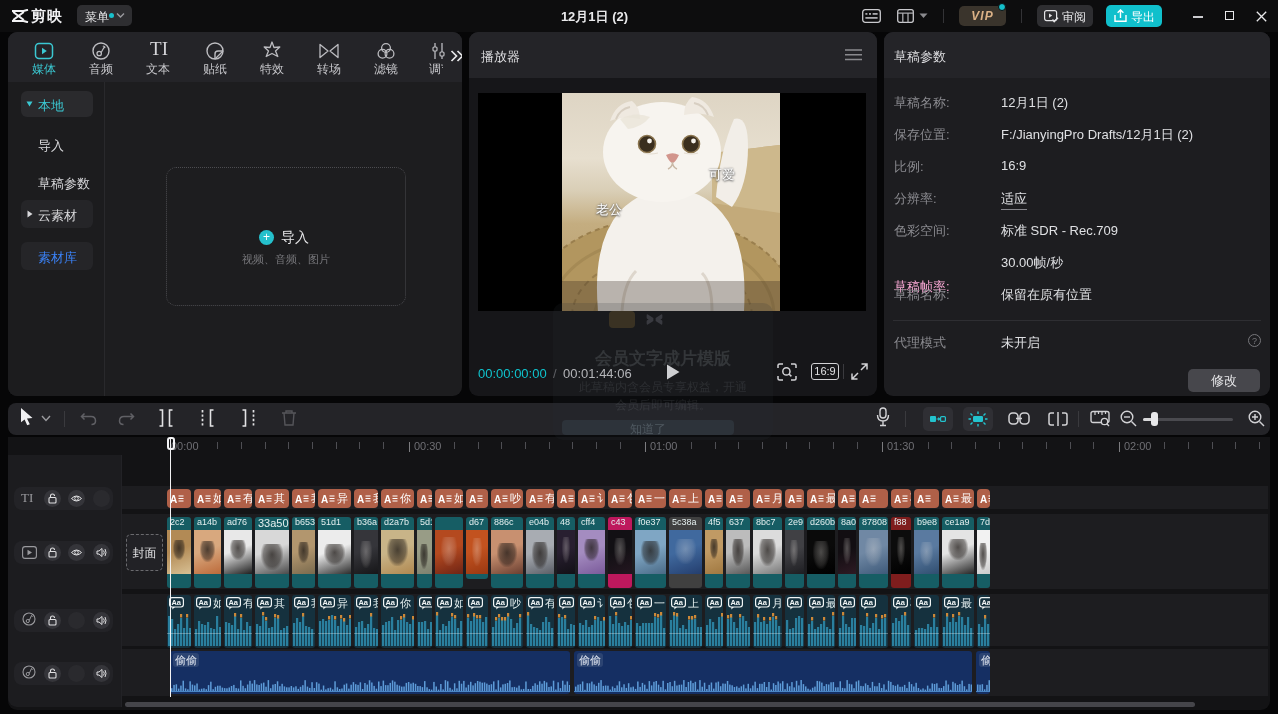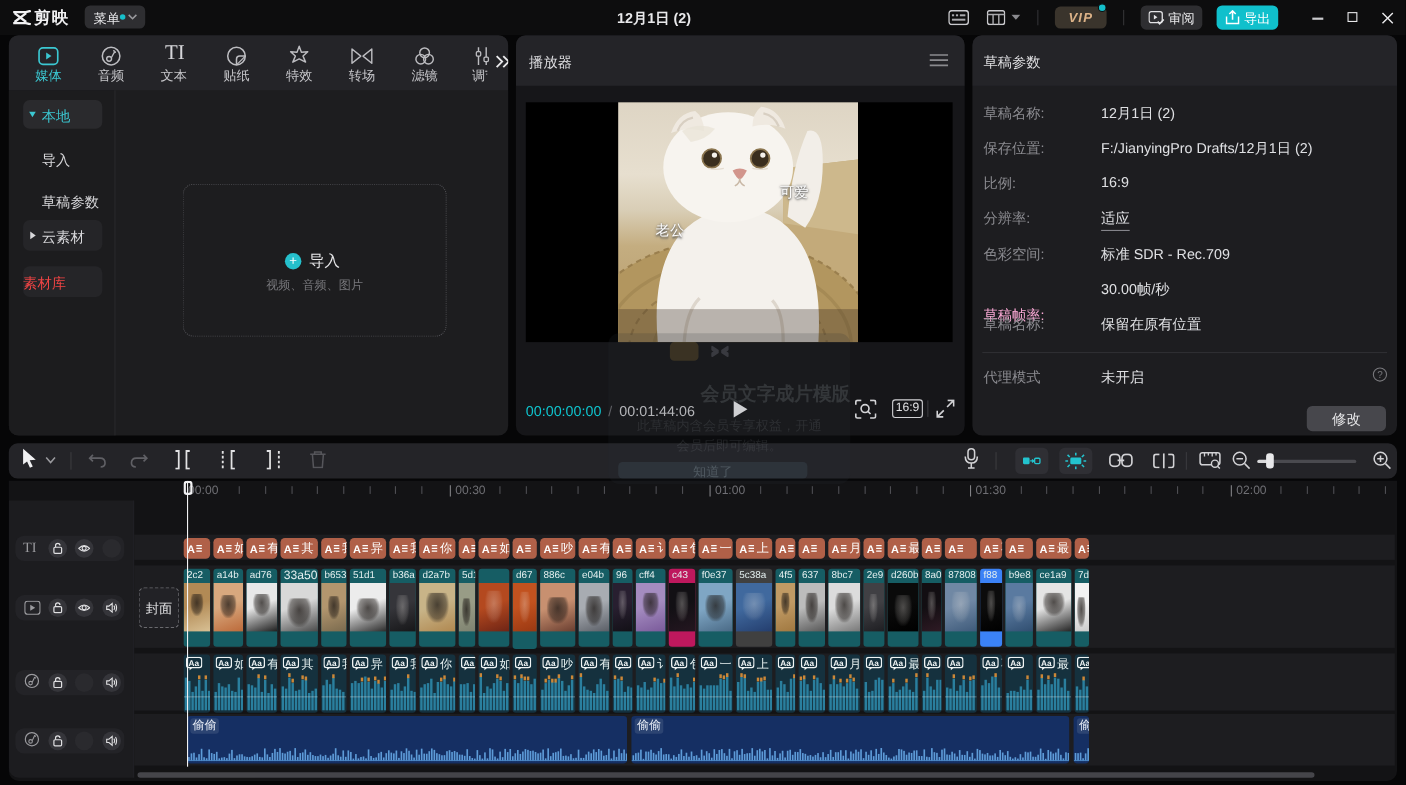--- a/index.html
+++ b/index.html
@@ -115,21 +115,21 @@
     </svg>
 <div class="abs" style="left:30px;top:65px;font-size:13px;color:#3bc8d2;">本地</div>
 <div class="abs" style="left:30px;top:105px;font-size:13px;color:#d8d8db;">导入</div>
 <div class="abs" style="left:30px;top:143px;font-size:13px;color:#d8d8db;">草稿参数</div>
 <div class="abs" style="left:13px;top:168px;width:72px;height:28px;background:#252528;border-radius:6px;top:168px;"></div>
 <svg class="abs" style="left:19px;top:178px" width="6" height="8" viewBox="0 0 6 8">
       <path d="M0.5 0.5 L5.5 4 L0.5 7.5 Z" fill="#d8d8db"></path>
     </svg>
 <div class="abs" style="left:30px;top:175px;font-size:13px;color:#d8d8db;">云素材</div>
 <div class="abs" style="left:13px;top:210px;width:72px;height:28px;background:#252528;border-radius:6px;"></div>
-<div class="abs" style="left:13px;top:217px;font-size:13px;color:#ef4444;">素材库</div>
+<div class="abs" style="left:30px;top:217px;font-size:13px;color:#3b82f6;">素材库</div>
 <div class="abs" style="left:158px;top:135px;width:240px;height:139px;border:1px dotted #4c4c50;border-radius:10px;"></div>
 <div class="abs" style="left:251px;top:198px;width:15px;height:15px;border-radius:50%;background:#25c0cc;"></div>
 <div class="abs" style="left:251px;top:198px;width:15px;height:15px;text-align:center;line-height:14px;color:#fff;font-size:12px;">+</div>
 <div class="abs" style="left:273px;top:197px;font-size:14px;color:#e9e9eb;">导入</div>
 <div class="abs" style="left:158px;top:220px;width:240px;text-align:center;font-size:11px;color:#77777b;">视频、音频、图片</div>
 </div>
 <div class="panel" style="left:469px;top:32px;width:408px;height:364px;background:#161619;">
 <div class="phead" style="height:46px;"></div>
 <div class="ptitle">播放器</div>
 <svg class="abs" style="left:376px;top:17px" width="17" height="12" viewBox="0 0 17 12">
@@ -566,37 +566,37 @@
 <div class="abs" style="left:409px;top:80px;width:15px;height:71px;background:#165d64;border-radius:3px;overflow:hidden;">
 <div class="abs" style="left:3px;top:0px;font-size:9px;color:#e4efef;white-space:nowrap;">5d1</div>
 <div class="abs" style="left:0;top:13px;width:15px;height:44px;background:linear-gradient(160deg,#989c86 0%,#989c86 45%,#7e8270 100%);"></div>
 <div class="abs" style="left:3px;top:27px;width:8px;height:25px;background:radial-gradient(ellipse at 50% 40%,rgba(30,25,22,0.75) 0%,rgba(30,25,22,0.45) 55%,rgba(30,25,22,0) 75%);"></div>
 </div>
 <div class="abs" style="left:427px;top:80px;width:28px;height:71px;background:#165d64;border-radius:3px;overflow:hidden;">
 <div class="abs" style="left:3px;top:12px;font-size:9px;color:#e4efef;white-space:nowrap;">427d</div>
 <div class="abs" style="left:0;top:13px;width:28px;height:44px;background:linear-gradient(160deg,#b4491f 0%,#b4491f 45%,#6e2415 100%);"></div>
 <div class="abs" style="left:6px;top:20px;width:16px;height:29px;background:radial-gradient(ellipse at 50% 40%,rgba(235,230,225,0.30) 0%,rgba(235,230,225,0.12) 55%,rgba(235,230,225,0) 75%);"></div>
 </div>
-<div class="abs" style="left:458px;top:80px;width:22px;height:73px;background:#165d64;border-radius:3px;overflow:hidden;text-align:right;">
+<div class="abs" style="left:458px;top:80px;width:22px;height:62px;background:#165d64;border-radius:3px;overflow:hidden;text-align:right;">
 <div class="abs" style="left:3px;top:0px;font-size:9px;color:#e4efef;white-space:nowrap;">d67</div>
 <div class="abs" style="left:0;top:13px;width:22px;height:44px;background:linear-gradient(160deg,#c2521f 0%,#c2521f 45%,#9a3812 100%);"></div>
 <div class="abs" style="left:6px;top:21px;width:10px;height:28px;background:radial-gradient(ellipse at 50% 40%,rgba(235,230,225,0.30) 0%,rgba(235,230,225,0.12) 55%,rgba(235,230,225,0) 75%);"></div>
 </div>
 <div class="abs" style="left:483px;top:80px;width:32px;height:71px;background:#165d64;border-radius:3px;overflow:hidden;">
 <div class="abs" style="left:3px;top:0px;font-size:9px;color:#e4efef;white-space:nowrap;">886c</div>
 <div class="abs" style="left:0;top:13px;width:32px;height:44px;background:linear-gradient(160deg,#c89070 0%,#c89070 45%,#6a3e30 100%);"></div>
 <div class="abs" style="left:6px;top:26px;width:20px;height:24px;background:radial-gradient(ellipse at 50% 40%,rgba(30,25,22,0.75) 0%,rgba(30,25,22,0.45) 55%,rgba(30,25,22,0) 75%);"></div>
 </div>
 <div class="abs" style="left:518px;top:80px;width:28px;height:71px;background:#165d64;border-radius:3px;overflow:hidden;">
 <div class="abs" style="left:3px;top:0px;font-size:9px;color:#e4efef;white-space:nowrap;">e04b</div>
 <div class="abs" style="left:0;top:13px;width:28px;height:44px;background:linear-gradient(160deg,#a8acb2 0%,#a8acb2 45%,#5a5e66 100%);"></div>
 <div class="abs" style="left:6px;top:25px;width:16px;height:27px;background:radial-gradient(ellipse at 50% 40%,rgba(30,25,22,0.75) 0%,rgba(30,25,22,0.45) 55%,rgba(30,25,22,0) 75%);"></div>
 </div>
 <div class="abs" style="left:549px;top:80px;width:18px;height:71px;background:#165d64;border-radius:3px;overflow:hidden;">
-<div class="abs" style="left:3px;top:0px;font-size:9px;color:#e4efef;white-space:nowrap;">96</div>
+<div class="abs" style="left:3px;top:0px;font-size:9px;color:#e4efef;white-space:nowrap;">48</div>
 <div class="abs" style="left:0;top:13px;width:18px;height:44px;background:linear-gradient(160deg,#281f30 0%,#281f30 45%,#121016 100%);"></div>
 <div class="abs" style="left:5px;top:20px;width:8px;height:26px;background:radial-gradient(ellipse at 50% 40%,rgba(235,230,225,0.30) 0%,rgba(235,230,225,0.12) 55%,rgba(235,230,225,0) 75%);"></div>
 </div>
 <div class="abs" style="left:570px;top:80px;width:27px;height:71px;background:#165d64;border-radius:3px;overflow:hidden;">
 <div class="abs" style="left:3px;top:0px;font-size:9px;color:#e4efef;white-space:nowrap;">cff4</div>
 <div class="abs" style="left:0;top:13px;width:27px;height:44px;background:linear-gradient(160deg,#a48cc0 0%,#a48cc0 45%,#7a5a9a 100%);"></div>
 <div class="abs" style="left:6px;top:22px;width:15px;height:22px;background:radial-gradient(ellipse at 50% 40%,rgba(30,25,22,0.75) 0%,rgba(30,25,22,0.45) 55%,rgba(30,25,22,0) 75%);"></div>
 </div>
 <div class="abs" style="left:600px;top:80px;width:24px;height:71px;background:#be185d;border-radius:3px;overflow:hidden;">
 <div class="abs" style="left:3px;top:0px;font-size:9px;color:#e4efef;white-space:nowrap;">c43</div>
@@ -641,21 +641,21 @@
 <div class="abs" style="left:830px;top:80px;width:18px;height:71px;background:#165d64;border-radius:3px;overflow:hidden;">
 <div class="abs" style="left:3px;top:0px;font-size:9px;color:#e4efef;white-space:nowrap;">8a0</div>
 <div class="abs" style="left:0;top:13px;width:18px;height:44px;background:linear-gradient(160deg,#120e12 0%,#120e12 45%,#2e1a24 100%);"></div>
 <div class="abs" style="left:5px;top:21px;width:8px;height:26px;background:radial-gradient(ellipse at 50% 40%,rgba(235,230,225,0.30) 0%,rgba(235,230,225,0.12) 55%,rgba(235,230,225,0) 75%);"></div>
 </div>
 <div class="abs" style="left:851px;top:80px;width:29px;height:71px;background:#165d64;border-radius:3px;overflow:hidden;">
 <div class="abs" style="left:3px;top:0px;font-size:9px;color:#e4efef;white-space:nowrap;">87808</div>
 <div class="abs" style="left:0;top:13px;width:29px;height:44px;background:linear-gradient(160deg,#7088a4 0%,#7088a4 45%,#3e5a7a 100%);"></div>
 <div class="abs" style="left:6px;top:21px;width:17px;height:28px;background:radial-gradient(ellipse at 50% 40%,rgba(235,230,225,0.30) 0%,rgba(235,230,225,0.12) 55%,rgba(235,230,225,0) 75%);"></div>
 </div>
-<div class="abs" style="left:883px;top:80px;width:20px;height:71px;background:#3b82f6;border-radius:3px;overflow:hidden;">
+<div class="abs" style="left:883px;top:80px;width:20px;height:71px;background:#7f1d1d;border-radius:3px;overflow:hidden;">
 <div class="abs" style="left:3px;top:0px;font-size:9px;color:#e4efef;white-space:nowrap;">f88</div>
 <div class="abs" style="left:0;top:13px;width:20px;height:44px;background:linear-gradient(160deg,#0c0c0c 0%,#0c0c0c 45%,#000000 100%);"></div>
 <div class="abs" style="left:6px;top:20px;width:8px;height:28px;background:radial-gradient(ellipse at 50% 40%,rgba(235,230,225,0.30) 0%,rgba(235,230,225,0.12) 55%,rgba(235,230,225,0) 75%);"></div>
 </div>
 <div class="abs" style="left:906px;top:80px;width:25px;height:71px;background:#165d64;border-radius:3px;overflow:hidden;">
 <div class="abs" style="left:3px;top:0px;font-size:9px;color:#e4efef;white-space:nowrap;">b9e8</div>
 <div class="abs" style="left:0;top:13px;width:25px;height:44px;background:linear-gradient(160deg,#5a7aa0 0%,#5a7aa0 45%,#304e70 100%);"></div>
 <div class="abs" style="left:6px;top:25px;width:13px;height:24px;background:radial-gradient(ellipse at 50% 40%,rgba(235,230,225,0.30) 0%,rgba(235,230,225,0.12) 55%,rgba(235,230,225,0) 75%);"></div>
 </div>
 <div class="abs" style="left:934px;top:80px;width:32px;height:71px;background:#165d64;border-radius:3px;overflow:hidden;">
@@ -1726,16 +1726,16 @@
 <div class="abs" style="left:118px;top:97px;width:37px;height:37px;border:1px dashed #6a6a6e;border-radius:5px;background:#222226;text-align:center;font-size:12px;color:#e4e4e6;line-height:36px;">封面</div>
 <div class="abs" style="left:162px;top:0px;width:1px;height:260px;background:#f2f2f4;"></div>
 <div class="abs" style="left:158.5px;top:0px;width:8px;height:13px;border:2px solid #f2f2f4;border-radius:3px;background:transparent;"></div>
 <div class="abs" style="left:117px;top:265px;width:1070px;height:5px;background:#45454a;border-radius:3px;"></div>
 </div>
 <div class="abs" style="left:553px;top:303px;width:220px;height:137px;background:rgba(44,48,54,0.17);border-radius:10px;"></div>
 <div class="abs" style="left:609px;top:311px;width:26px;height:17px;background:rgba(190,150,60,0.20);border-radius:4px;"></div>
 <svg class="abs" style="left:645px;top:310px" width="19" height="19" viewBox="0 0 30 18" opacity="0.22">
     <path d="M13.2 6.8 L4.5 1.2 Q2.6 0.2 2.6 2.5 L2.6 6.2 Q2.6 7.6 4.2 8.4 L5.8 9 L4.2 9.7 Q2.6 10.4 2.6 11.8 L2.6 15.5 Q2.6 17.8 4.5 16.8 L13.2 11.2 Z M16.8 6.8 L25.5 1.2 Q27.4 0.2 27.4 2.5 L27.4 6.2 Q27.4 7.6 25.8 8.4 L24.2 9 L25.8 9.7 Q27.4 10.4 27.4 11.8 L27.4 15.5 Q27.4 17.8 25.5 16.8 L16.8 11.2 Z" fill="#aab"></path>
   </svg>
-<div class="abs" style="left:553px;top:347px;width:220px;text-align:right;font-size:17px;font-weight:bold;color:rgba(128,134,140,0.26);">会员文字成片模版</div>
+<div class="abs" style="left:553px;top:347px;width:220px;text-align:center;font-size:17px;font-weight:bold;color:rgba(128,134,140,0.26);">会员文字成片模版</div>
 <div class="abs" style="left:553px;top:379px;width:220px;text-align:center;font-size:12px;color:rgba(140,146,152,0.17);">此草稿内含会员专享权益，开通</div>
 <div class="abs" style="left:553px;top:397px;width:220px;text-align:center;font-size:12px;color:rgba(140,146,152,0.17);">会员后即可编辑。</div>
 <div class="abs" style="left:562px;top:420px;width:172px;height:15px;background:rgba(110,150,170,0.13);border-radius:4px;"></div>
 <div class="abs" style="left:562px;top:421px;width:172px;text-align:center;font-size:12px;color:rgba(160,175,185,0.30);">知道了</div>
 </body></html>

